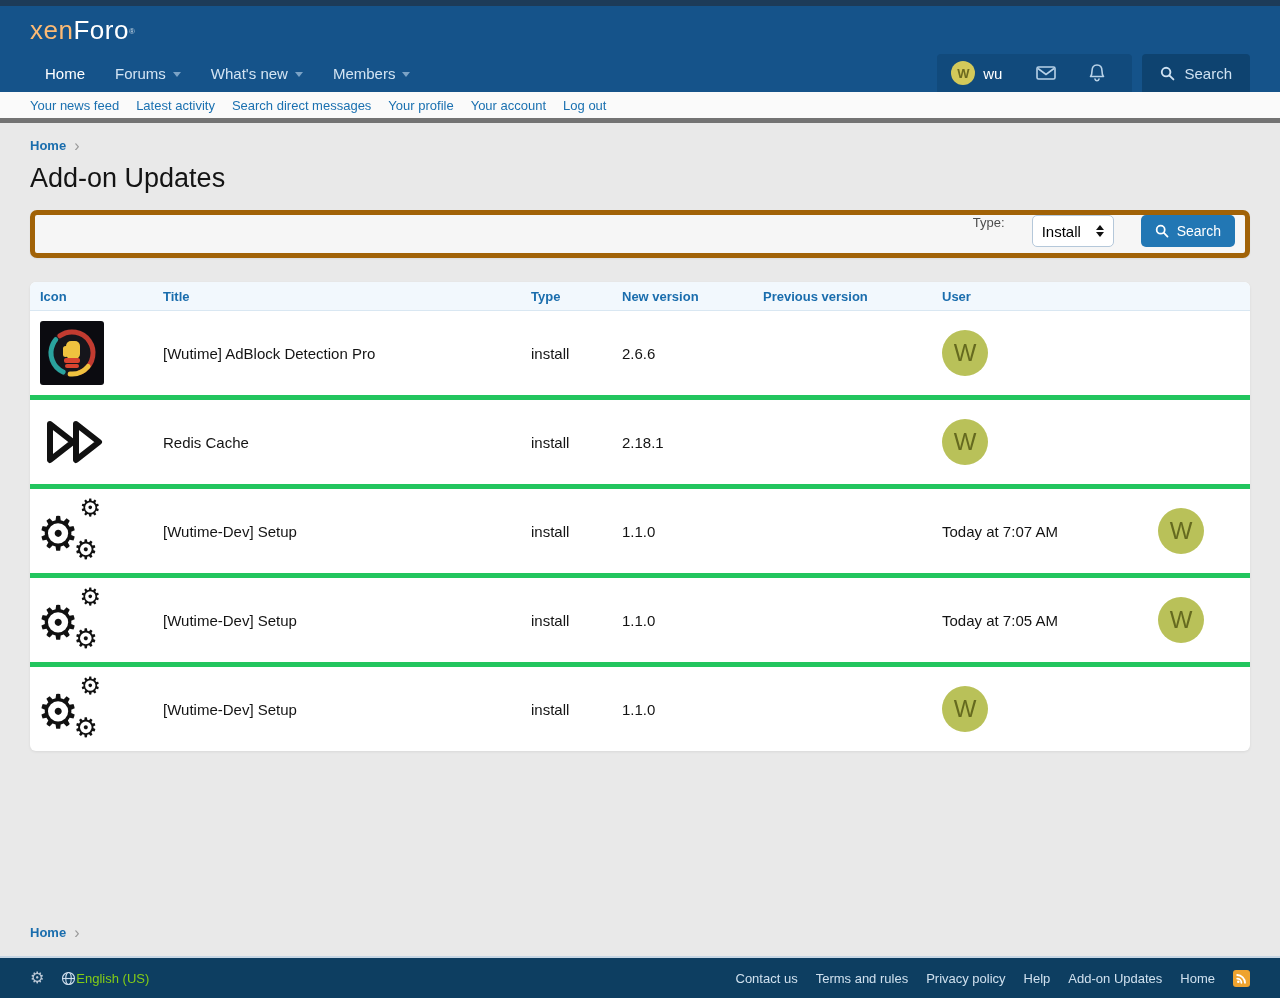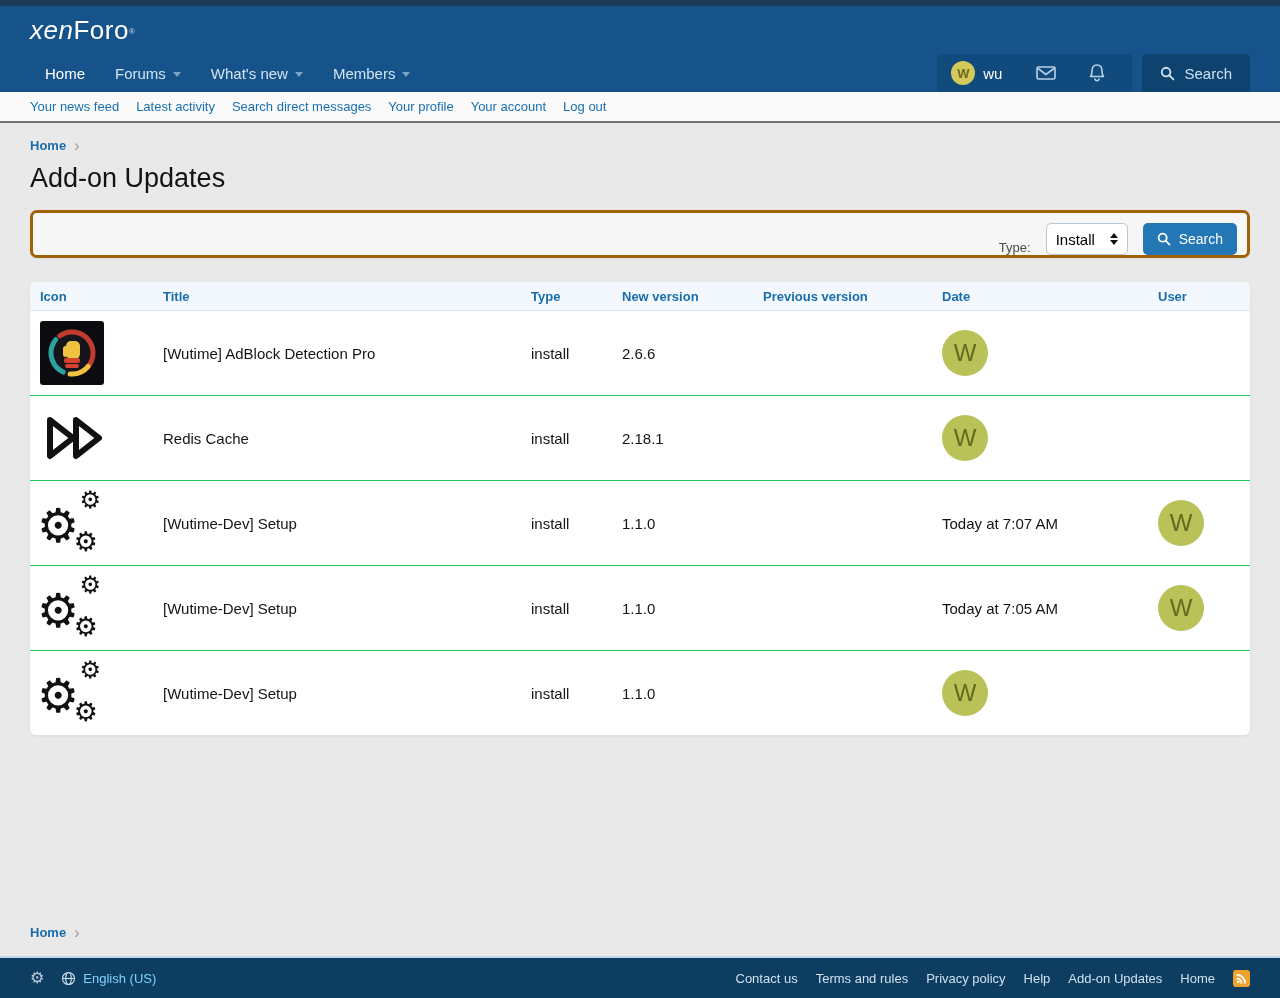--- a/index.html
+++ b/index.html
@@ -8,80 +8,80 @@
     font-family:"Liberation Sans", sans-serif;
     background:#e9e9e9;
     overflow:hidden;
   }
   .app { width:1280px; height:998px; display:flex; flex-direction:column; }
 
   
   .topstrip { height:6px; background:#1d3b58; }
   .header { height:86px; background:#15538a; padding:0 30px; position:relative; }
   .logo { padding-top:9px; font-size:26px; letter-spacing:.5px; line-height:30px; }
-  .logo .xen { color:#ffffff; font-weight:300;font-style:italic; }
+  .logo .xen { color:#fdba74; font-weight:300; }
   .logo .foro { color:#ffffff; font-weight:400; }
   .logo .reg { color:#cbdae7; font-size:8px; vertical-align:top; position:relative; top:2px; }
   .nav-row { position:absolute; left:30px; right:30px; bottom:0; display:flex; justify-content:space-between; align-items:flex-end; }
   .main-nav { display:flex; }
   .nav-item { display:flex; align-items:center; gap:7px; height:38px; padding:0 15px; font-size:15px; color:#d3e4f3; cursor:pointer; }
   .nav-item.first { color:#ffffff; }
   .caret { width:0; height:0; border-left:4px solid transparent; border-right:4px solid transparent; border-top:5px solid #7ba3c6; margin-top:2px; }
   .header-right { display:flex; gap:10px; }
   .user-panel { display:flex; align-items:center; gap:8px; height:38px; background:#114a7c; border-radius:4px 4px 0 0; padding:0 14px; }
   .avatar-sm { width:24px; height:24px; border-radius:50%; background:#d3c95a; color:#6d6a1f; font-size:13px; font-weight:bold; display:flex; align-items:center; justify-content:center; }
   .username { color:#ffffff; font-size:15px; margin-right:14px; }
   .hicon { display:flex; align-items:center; padding:0 12px; cursor:pointer; }
   .search-panel { display:flex; align-items:center; gap:9px; height:38px; background:#0e4370; border-radius:4px 4px 0 0; padding:0 18px; color:#cfe2f2; font-size:15px; cursor:pointer; }
 
   
-  .subnav { height:31px; background:#fafafa; border-bottom:2px solid #737373; padding:0 30px; display:flex; align-items:center; gap:17px; }
+  .subnav { height:31px; background:#fafafa; border-bottom:5px solid #737373; padding:0 30px; display:flex; align-items:center; gap:17px; }
   .subnav a { color:#1a70b0; font-size:13px; text-decoration:none; cursor:pointer; }
 
   
   .main { flex:1; padding:0 30px; display:flex; flex-direction:column; }
   .breadcrumb { display:flex; align-items:center; gap:8px; }
   .breadcrumb.top { margin-top:15px; }
   .breadcrumb .crumb { color:#1a6dad; font-size:13px; font-weight:bold; cursor:pointer; }
   .breadcrumb .chev { color:#999; font-size:16px; line-height:12px; }
   h1.page-title { margin-top:10px; font-size:27px; font-weight:400; color:#141414; }
 
-  .filter-bar { margin-top:16px; height:48px; background:#f6f6f6; border:3px solid #a16207; border-radius:7px; box-shadow:0 1px 2px rgba(0,0,0,.05); display:flex; align-items:flex-end; justify-content:flex-end; gap:15px; padding:0 10px; }
+  .filter-bar { margin-top:16px; height:48px; background:#f6f6f6; border:5px solid #a16207; border-radius:7px; box-shadow:0 1px 2px rgba(0,0,0,.05); display:flex; align-items:flex-start; justify-content:flex-end; gap:27px; padding:0 10px; }
   .type-label { color:#4c4c4c; font-size:13px; }
   .select { width:82px; height:32px; background:#fff; border:1px solid #b5c8da; border-radius:5px; display:flex; align-items:center; justify-content:space-between; padding:0 9px; cursor:pointer; }
   .select .val { font-size:15px; color:#000; }
   .updown { display:flex; flex-direction:column; gap:2px; }
   .updown i { display:block; width:0; height:0; border-left:4px solid transparent; border-right:4px solid transparent; }
   .updown .up { border-bottom:5px solid #111; }
   .updown .dn { border-top:5px solid #111; }
   .btn-search { height:32px; background:#2277b4; border:none; border-radius:5px; color:#fff; font-size:14px; display:flex; align-items:center; gap:8px; padding:0 14px; cursor:pointer; font-family:"Liberation Sans",sans-serif; }
 
   
   .data-table { margin-top:24px; background:#fff; border-radius:6px; box-shadow:0 1px 3px rgba(0,0,0,.07); overflow:hidden; }
   .tgrid { display:grid; grid-template-columns:123px 368px 91px 141px 179px 216px 1fr; }
   .thead { background:#f2f8fd; border-bottom:1px solid #d9e7f2;text-align:center; }
   .thead .cell { height:28px; display:flex; align-items:center; padding-left:10px; font-size:13px; font-weight:bold; color:#1a6dad; }
-  .trow { border-bottom:1px solid #22c55e; }
+  .trow { border-bottom:5px solid #22c55e; }
   .trow:last-child { border-bottom:none; }
   .trow .cell { height:84px; display:flex; align-items:center; padding-left:10px; font-size:15px; color:#141414; }
   .addon-icon { width:64px; height:64px; position:relative; }
   .avatar-lg { width:46px; height:46px; border-radius:50%; background:#b9c159; color:#656a1f; font-size:24px; display:flex; align-items:center; justify-content:center; cursor:pointer; }
 
   .gears { font-family:"DejaVu Sans", sans-serif; color:#111; }
   .gears span { position:absolute; line-height:1; }
   .gears .g1 { left:-3px; top:11px; font-size:47px; }
   .gears .g2 { right:3px; top:-3px; font-size:24px; }
   .gears .g3 { right:6px; bottom:0px; font-size:27px; }
 
   
   .bottom-area { margin-top:auto; margin-bottom:16px; }
   .footer { height:42px; background:#0d3e61; border-top:2px solid #c6d6e4; padding:0 30px; display:flex; align-items:center; justify-content:space-between; }
   .footer-left { display:flex; align-items:center; gap:17px; }
   .foot-gear { font-family:"DejaVu Sans",sans-serif; font-size:16px; color:#bcc9d7; cursor:pointer; line-height:1; }
-  .lang { display:flex; align-items:flex-end; gap:7px; color:#7dd3fc; font-size:13px; cursor:pointer; }
+  .lang { display:flex; align-items:flex-end; gap:0; color:#84cc16; font-size:13px; cursor:pointer; }
   .footer-right { display:flex; align-items:center; gap:18px; }
   .footer-right a { color:#cfe0ee; font-size:13px; text-decoration:none; cursor:pointer; }
 </style>
 </head>
 <body>
 
 <div class="app">
 
   <div class="topstrip"></div>
 
@@ -169,21 +169,20 @@
       </button>
     </div>
 
     <div class="data-table">
       <div class="tgrid thead">
         <div class="cell">Icon</div>
         <div class="cell">Title</div>
         <div class="cell">Type</div>
         <div class="cell">New version</div>
         <div class="cell">Previous version</div>
-        <div class="cell">Date</div>
         <div class="cell">User</div>
       </div>
 
       <div class="tgrid trow">
         <div class="cell">
           <span class="addon-icon">
             <svg width="64" height="64" viewBox="0 0 64 64">
               <rect width="64" height="64" rx="3" fill="#0b0b10"></rect>
               <circle cx="32" cy="32" r="24" fill="#15151b"></circle>
               <g fill="none" stroke-linecap="round">

